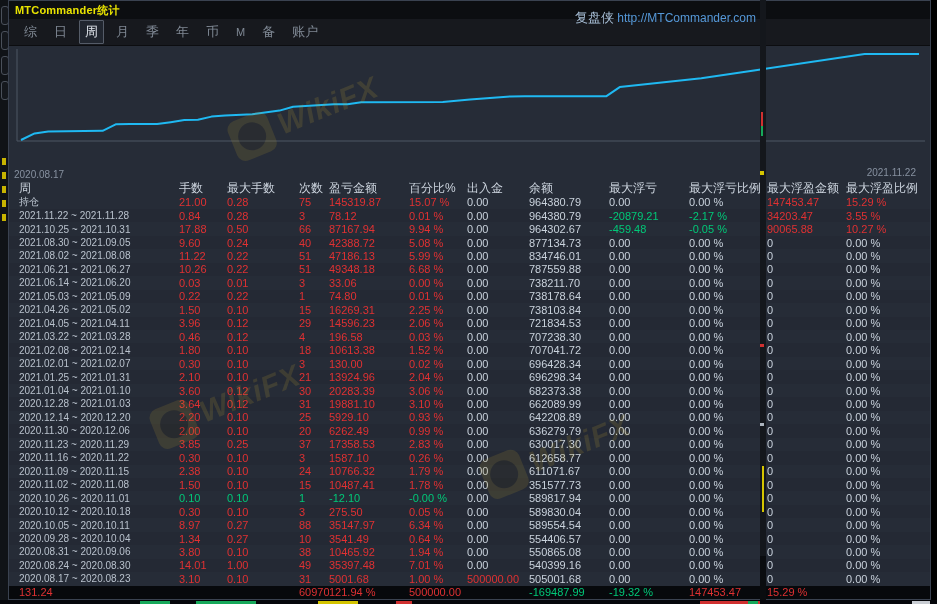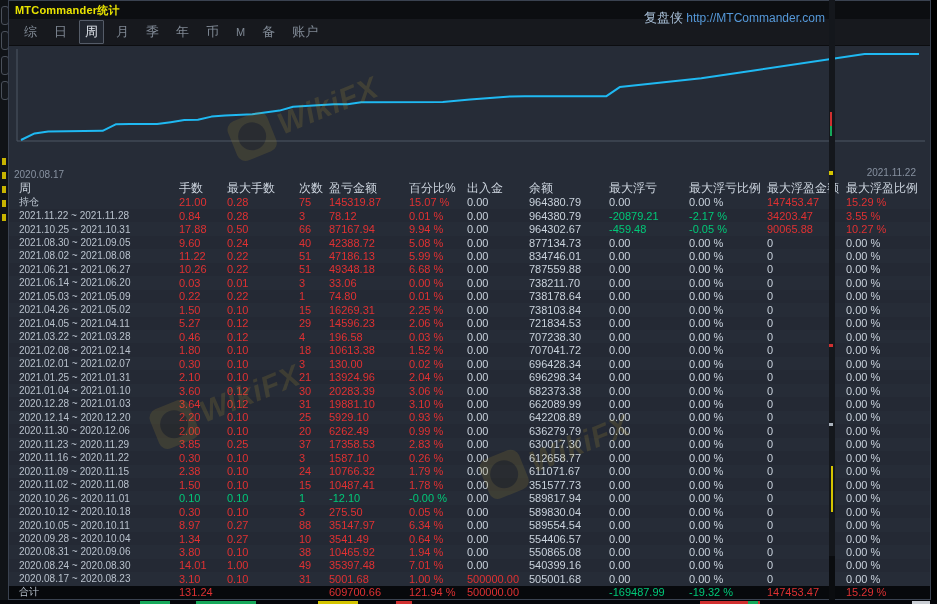--- a/index.html
+++ b/index.html
@@ -1,17 +1,17 @@
 <!DOCTYPE html>
 <html><head>
 <meta charset="utf-8">
 <style>
   html,body{margin:0;padding:0;background:#000;width:937px;height:604px;overflow:hidden;
     font-family:"Liberation Sans","DejaVu Sans",sans-serif;}
-  #stage{position:relative;width:835px;height:604px;background:#05060a;}
+  #stage{position:relative;width:766px;height:604px;background:#05060a;}
 
   
   .left-sliver{position:absolute;left:0;top:0;width:8px;height:604px;background:#101317;}
   .ls-btn{position:absolute;left:1px;width:6px;height:17px;border:1px solid #4a505a;border-radius:3px;background:#15181d;}
   .ls-tick{position:absolute;left:2px;width:4px;height:7px;background:#c8b400;}
   .right-sliver{position:absolute;right:0;top:0;width:6px;height:604px;background:#14171c;}
   .rs-mark{position:absolute;}
   .bottom-sliver{position:absolute;left:0;bottom:0;width:937px;height:4px;background:#05060a;}
   .bs-mark{position:absolute;bottom:0;height:3px;}
 
@@ -237,21 +237,21 @@
             <span class="cell c-r">16269.31</span>
             <span class="cell c-r">2.25 %</span>
             <span class="cell c-w">0.00</span>
             <span class="cell c-w">738103.84</span>
             <span class="cell c-w">0.00</span>
             <span class="cell c-w">0.00 %</span>
             <span class="cell c-w">0</span>
             <span class="cell c-w">0.00 %</span>
           </div><div class="trow">
             <span class="cell c-d">2021.04.05 ~ 2021.04.11</span>
-            <span class="cell c-r">5.27</span>
+            <span class="cell c-r">3.96</span>
             <span class="cell c-r">0.12</span>
             <span class="cell c-r">29</span>
             <span class="cell c-r">14596.23</span>
             <span class="cell c-r">2.06 %</span>
             <span class="cell c-w">0.00</span>
             <span class="cell c-w">721834.53</span>
             <span class="cell c-w">0.00</span>
             <span class="cell c-w">0.00 %</span>
             <span class="cell c-w">0</span>
             <span class="cell c-w">0.00 %</span>
@@ -496,21 +496,20 @@
             <span class="cell c-r">31</span>
             <span class="cell c-r">5001.68</span>
             <span class="cell c-r">1.00 %</span>
             <span class="cell c-r">500000.00</span>
             <span class="cell c-w">505001.68</span>
             <span class="cell c-w">0.00</span>
             <span class="cell c-w">0.00 %</span>
             <span class="cell c-w">0</span>
             <span class="cell c-w">0.00 %</span>
           </div><div class="trow total">
-            <span class="cell c-d">合计</span>
             <span class="cell c-r">131.24</span>
             <span class="cell c-w"></span>
             <span class="cell c-w"></span>
             <span class="cell c-r">609700.66</span>
             <span class="cell c-r">121.94 %</span>
             <span class="cell c-r">500000.00</span>
             <span class="cell c-w"></span>
             <span class="cell c-g">-169487.99</span>
             <span class="cell c-g">-19.32 %</span>
             <span class="cell c-r">147453.47</span>

